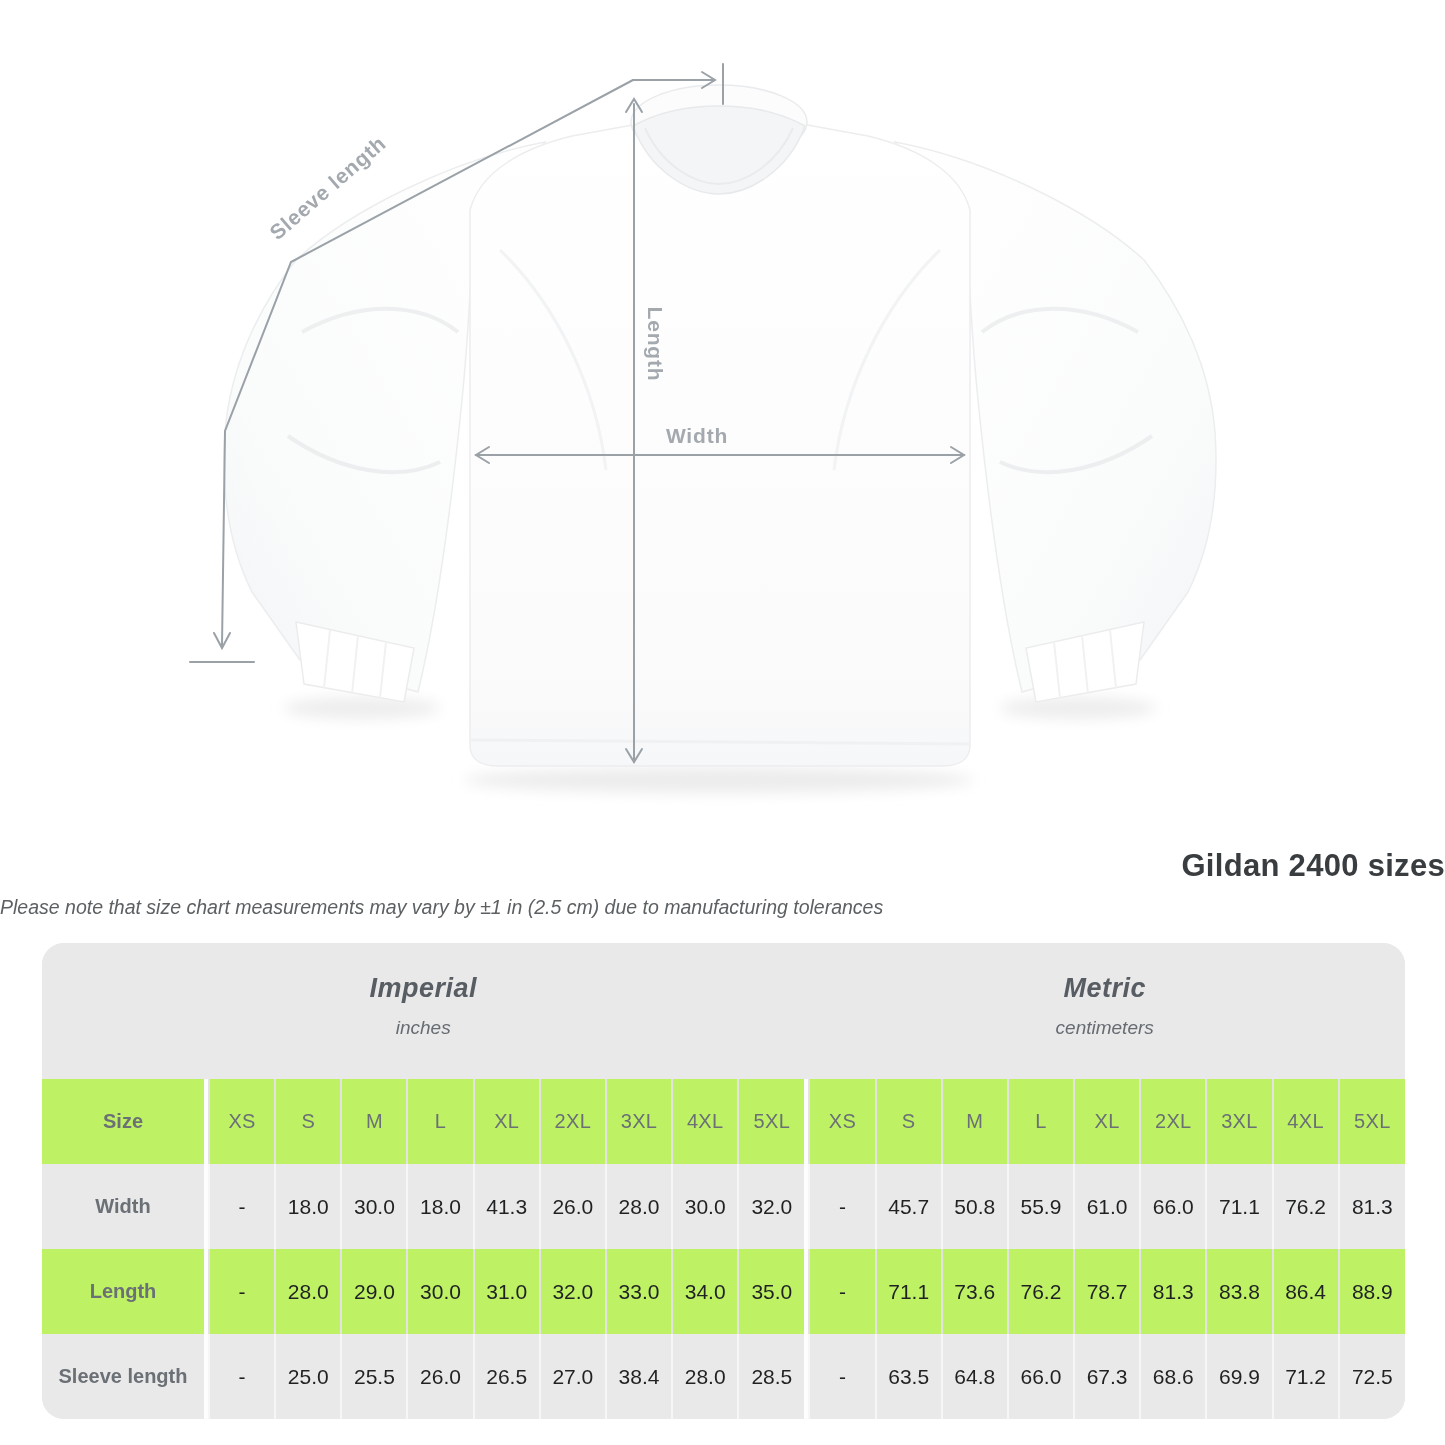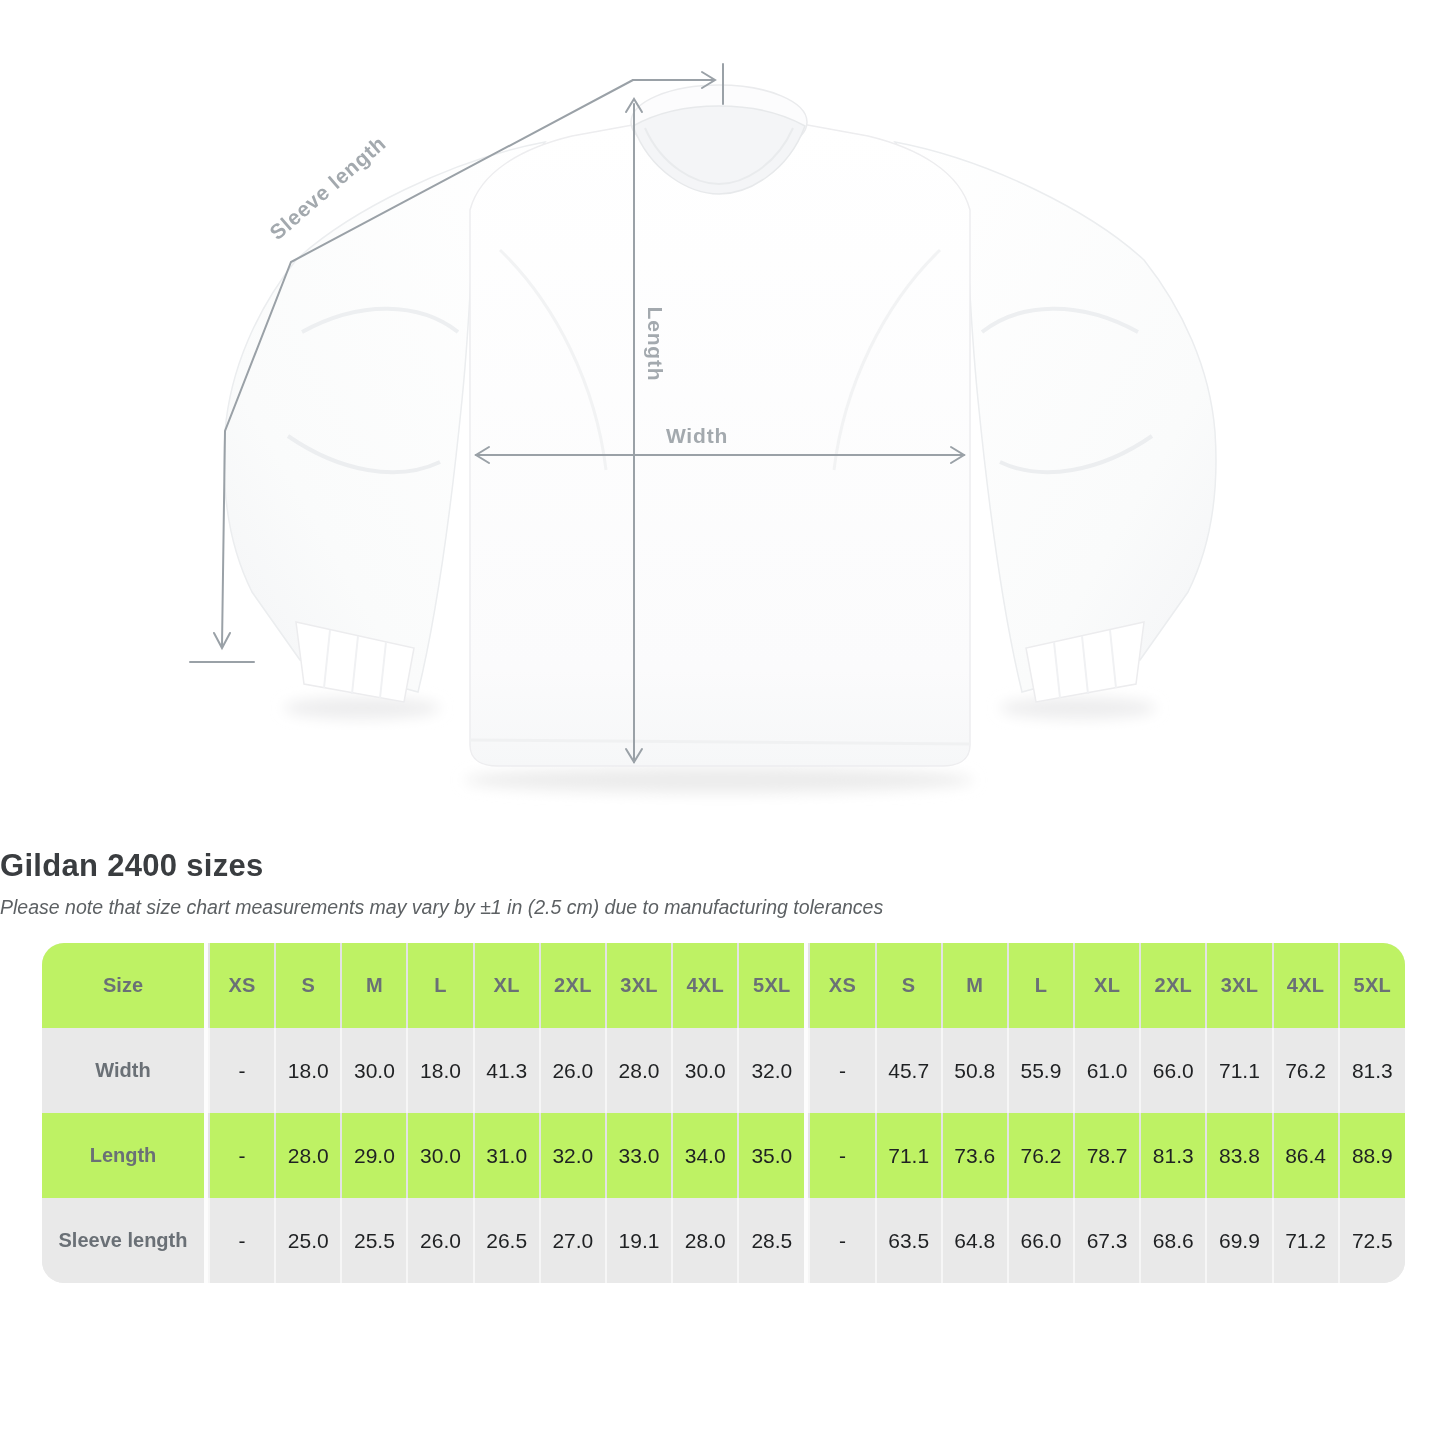--- a/index.html
+++ b/index.html
@@ -14,21 +14,21 @@
   .measure-label{
     position:absolute;font-weight:bold;color:#a3a9ae;
     letter-spacing:.8px;font-size:21px;text-align:center;
     white-space:nowrap;
   }
   .lbl-sleeve{left:243px;top:176px;width:170px;transform:rotate(-41deg);}
   .lbl-length{left:615px;top:332px;width:80px;transform:rotate(90deg);}
   .lbl-width{left:647px;top:424px;width:100px;}
   
   .page-title{
-    margin-top:28px;text-align:left;font-size:31px;font-weight:bold;
+    margin-top:28px;text-align:right;font-size:31px;font-weight:bold;
     color:#3a3d40;letter-spacing:.3px;
   }
   .page-subtitle{
     margin-top:12px;font-style:italic;
     font-size:19.5px;color:#5c6063;
   }
   
   .table-wrap{
     margin:24px 40px 0 42px;border-radius:22px;overflow:hidden;
     background:#e9e9e9;
@@ -40,21 +40,21 @@
     padding-bottom:10px;
   }
   .unit-name{font-style:italic;font-weight:bold;font-size:27px;color:#575d63;letter-spacing:.5px;}
   .unit-sub{font-style:italic;font-size:19px;color:#666c72;margin-top:13px;}
   tr.sizes-row th{height:76px;}
   tr.row th,tr.row td{text-align:center;vertical-align:middle;height:85px;}
   tr.light th,tr.light td{background:#bef264;border-left:2px solid #e3e3e3;}
   tr.dark  th,tr.dark  td{background:#e9e9e9;border-left:2px solid #f6f6f6;}
   th.lab{border-left:none !important;font-size:20px;color:#6a7076;font-weight:bold;}
   td.gap{background:#fdfdfd !important;border:none !important;}
-  th.sz{font-size:20px;color:#6a7076;font-weight:bold;letter-spacing:.3px;}
+  th.sz{font-size:20px;color:#6a7076;font-weight:normal;letter-spacing:.3px;}
   td.val{font-size:21px;color:#1f2123;font-weight:400;}
 </style>
 </head>
 <body>
 
 <div class="figure">
   <svg width="1445" height="820" viewBox="0 0 1445 820">
     <defs>
       <linearGradient id="gBody" x1="0" y1="0" x2="0" y2="1">
         <stop offset="0" stop-color="#ffffff"></stop>
@@ -177,20 +177,30 @@
         <col>
         <col>
         <col>
         <col>
         <col>
         <col>
         <col>
         <col>
       </colgroup>
       <tbody>
+        <tr class="unit-row">
+          <td colspan="11">
+            <div class="unit-name">Imperial</div>
+            <div class="unit-sub">inches</div>
+          </td>
+          <td colspan="10">
+            <div class="unit-name">Metric</div>
+            <div class="unit-sub">centimeters</div>
+          </td>
+        </tr>
         <tr class="row light sizes-row">
           <th class="lab">Size</th>
           <td class="gap"></td>
           <th class="sz">XS</th>
           <th class="sz">S</th>
           <th class="sz">M</th>
           <th class="sz">L</th>
           <th class="sz">XL</th>
           <th class="sz">2XL</th>
           <th class="sz">3XL</th>
@@ -255,21 +265,21 @@
         </tr>
         <tr class="row dark">
           <th class="lab">Sleeve length</th>
           <td class="gap"></td>
           <td class="val">-</td>
           <td class="val">25.0</td>
           <td class="val">25.5</td>
           <td class="val">26.0</td>
           <td class="val">26.5</td>
           <td class="val">27.0</td>
-          <td class="val">19.1</td>
+          <td class="val">38.4</td>
           <td class="val">28.0</td>
           <td class="val">28.5</td>
           <td class="gap"></td>
           <td class="val">-</td>
           <td class="val">63.5</td>
           <td class="val">64.8</td>
           <td class="val">66.0</td>
           <td class="val">67.3</td>
           <td class="val">68.6</td>
           <td class="val">69.9</td>

